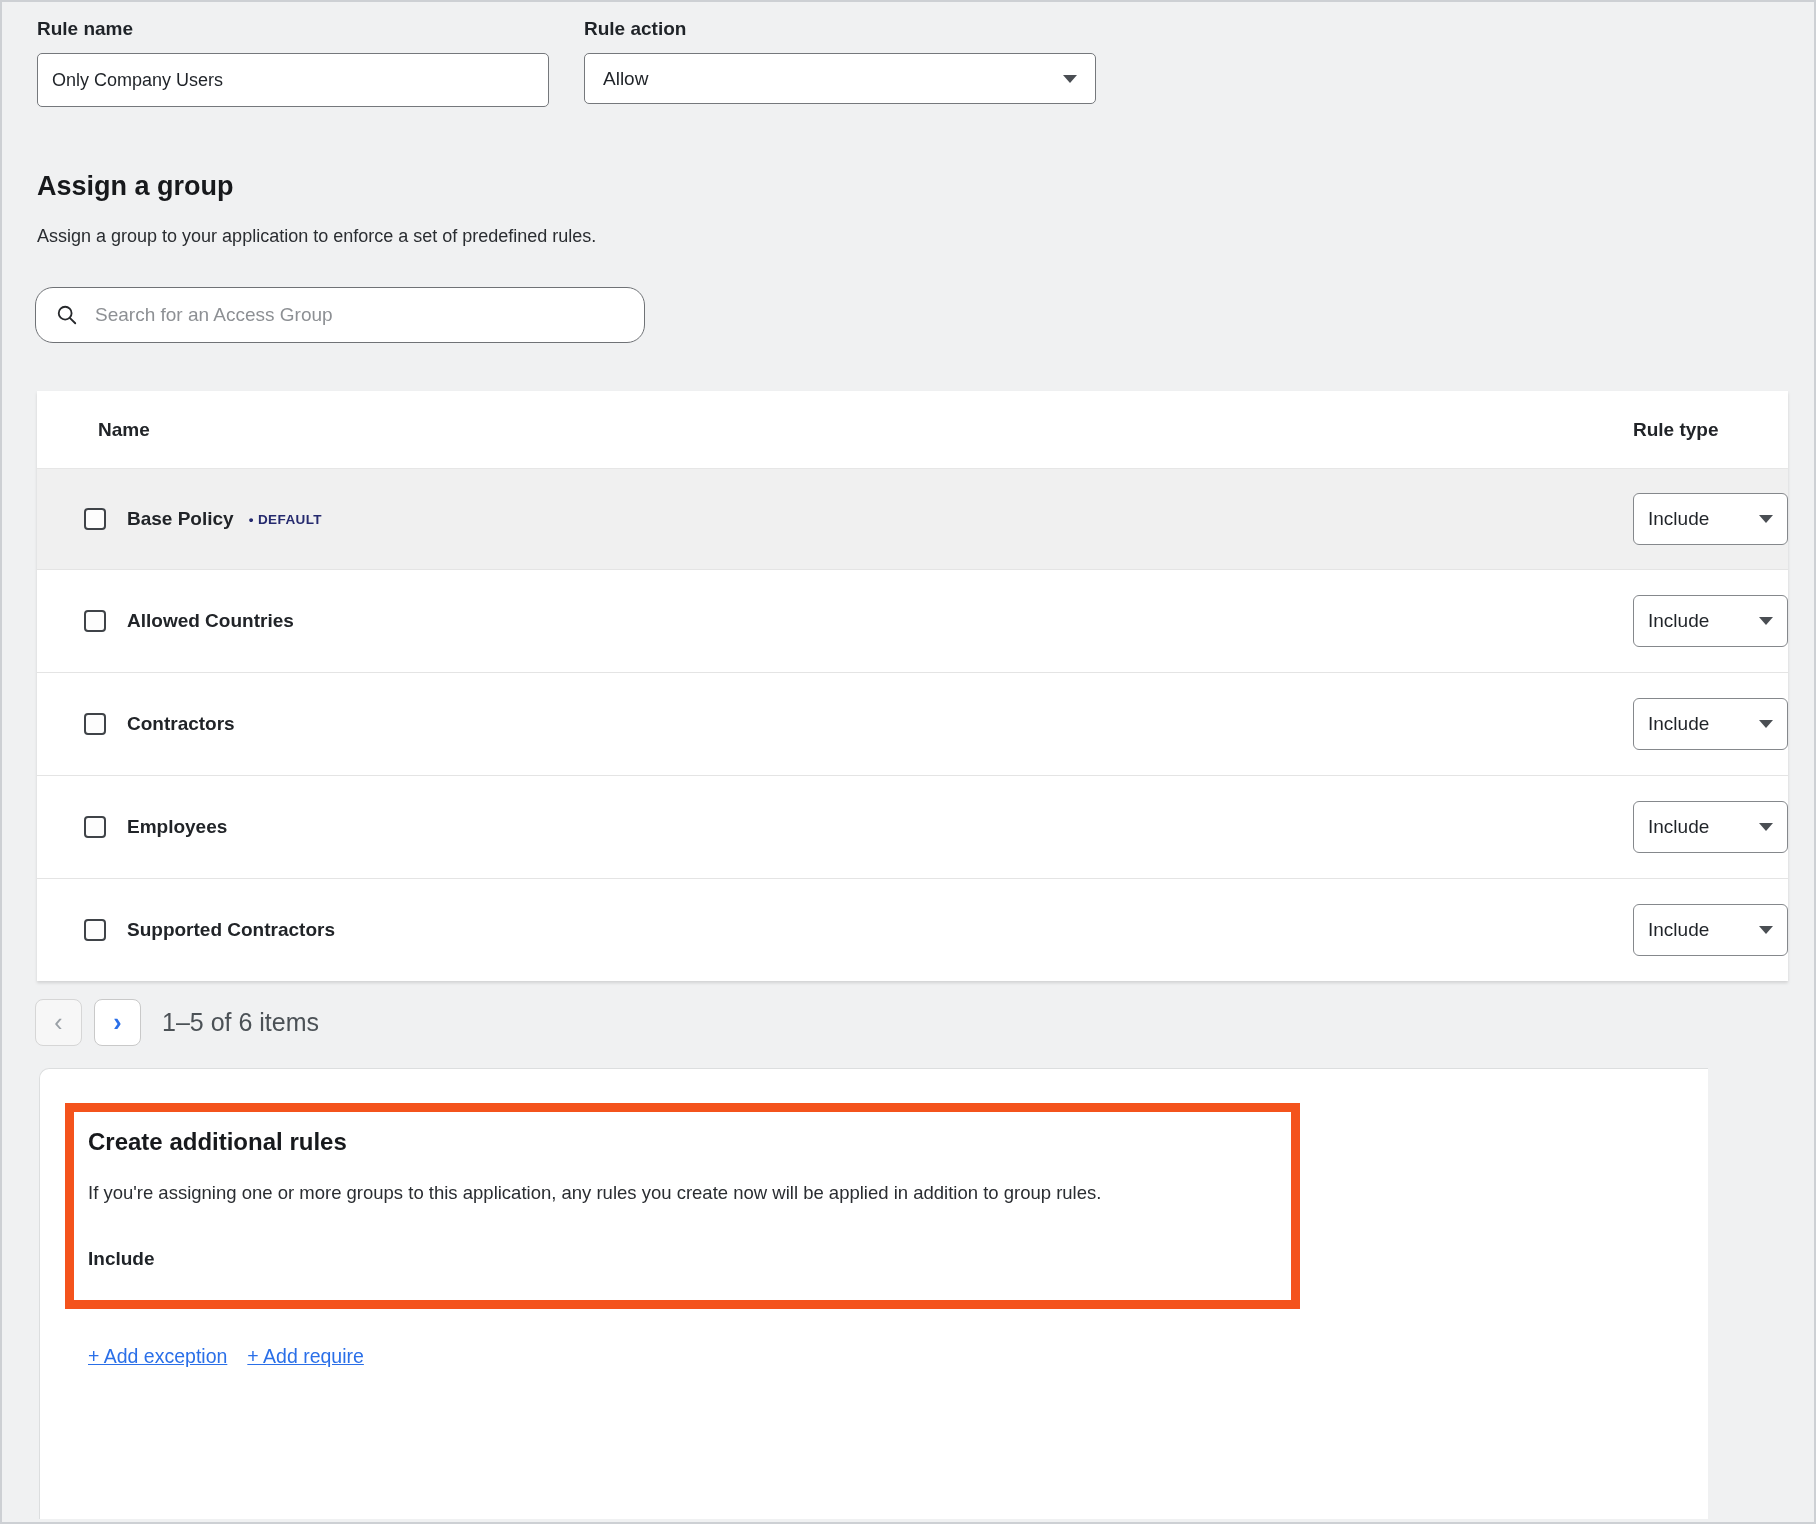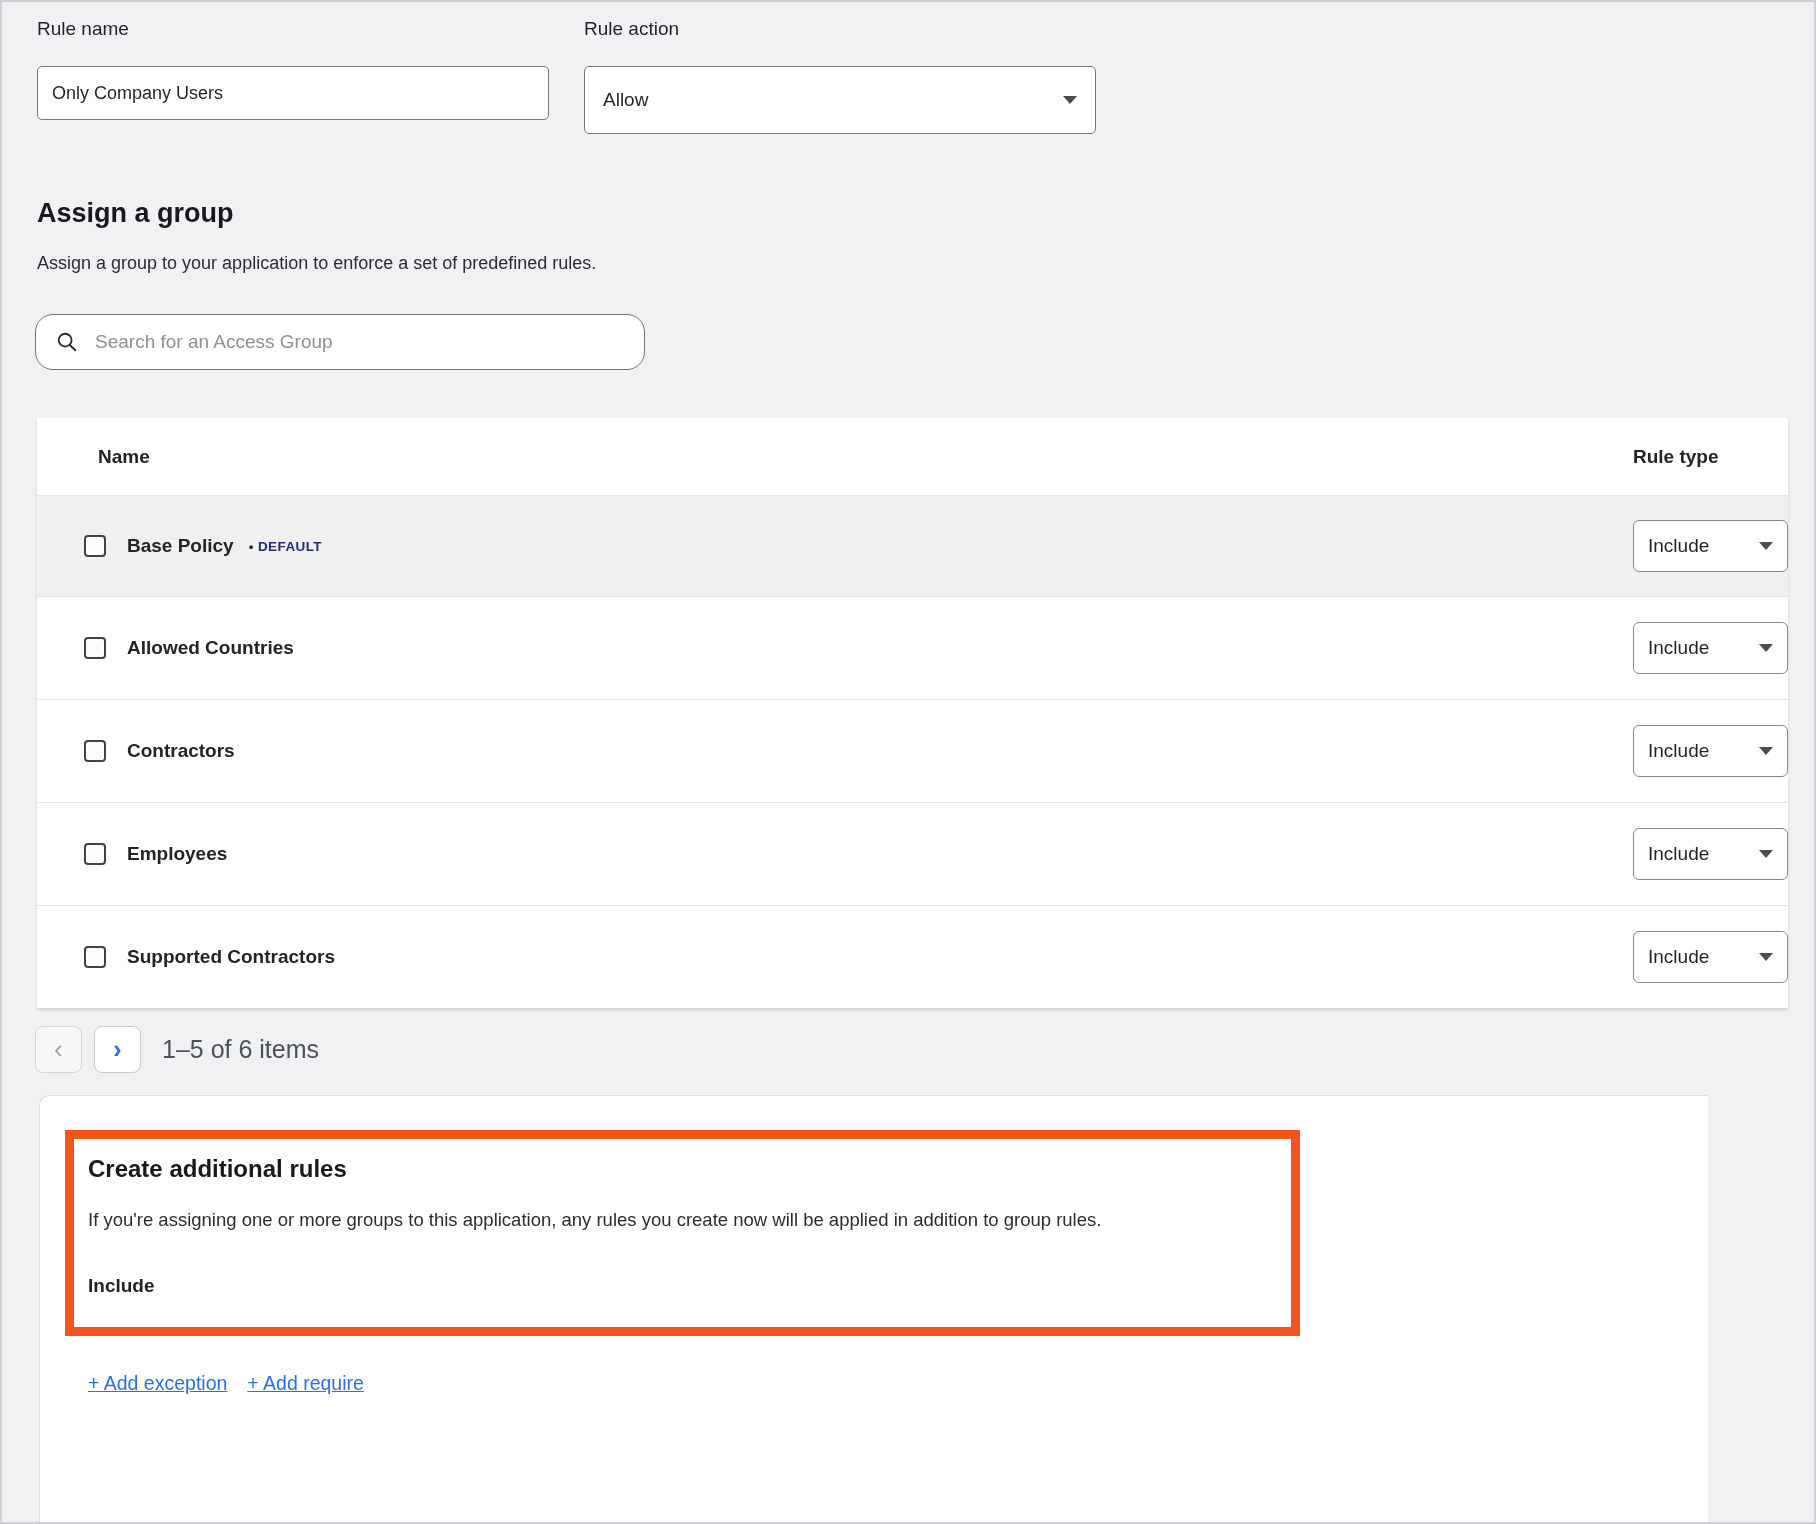--- a/index.html
+++ b/index.html
@@ -12,32 +12,32 @@
     color:#1f2328;
     overflow:hidden;
     position:relative;
     --accent-orange:#F4531C;
     --link-blue:#2A6FE8;
     --badge-navy:#252a6e;
   }
 
   
   .top-form { display:flex; gap:35px; margin:16px 0 0 35px; }
-  .field-label { font-size:19px; font-weight:400; margin-bottom:26px; color:#1f2328; }
+  .field-label { font-size:19px; font-weight:700; margin-bottom:13px; color:#1f2328; }
   .text-input {
     width:512px; height:54px; background:#fff; border:1px solid #75787c;
     border-radius:5px; font-size:18px; padding:0 14px; color:#1f2328;
     font-family:"Liberation Sans", sans-serif; outline:none;
   }
   .select {
     background:#fff; border:1px solid #75787c; border-radius:5px;
     display:flex; align-items:center; justify-content:space-between;
     padding:0 18px; font-size:19px; color:#1f2328; cursor:pointer;
   }
-  .select-action { width:512px; height:68px; }
+  .select-action { width:512px; height:51px; }
   .caret {
     width:0; height:0; flex:none;
     border-left:7px solid transparent; border-right:7px solid transparent;
     border-top:8px solid #4a4e53;
   }
 
   
   .assign-heading { font-size:27px; font-weight:700; margin:64px 0 0 35px; color:#17191c; }
   .assign-desc { font-size:18px; margin:24px 0 0 35px; color:#2a2d31; }
   .search-box {

